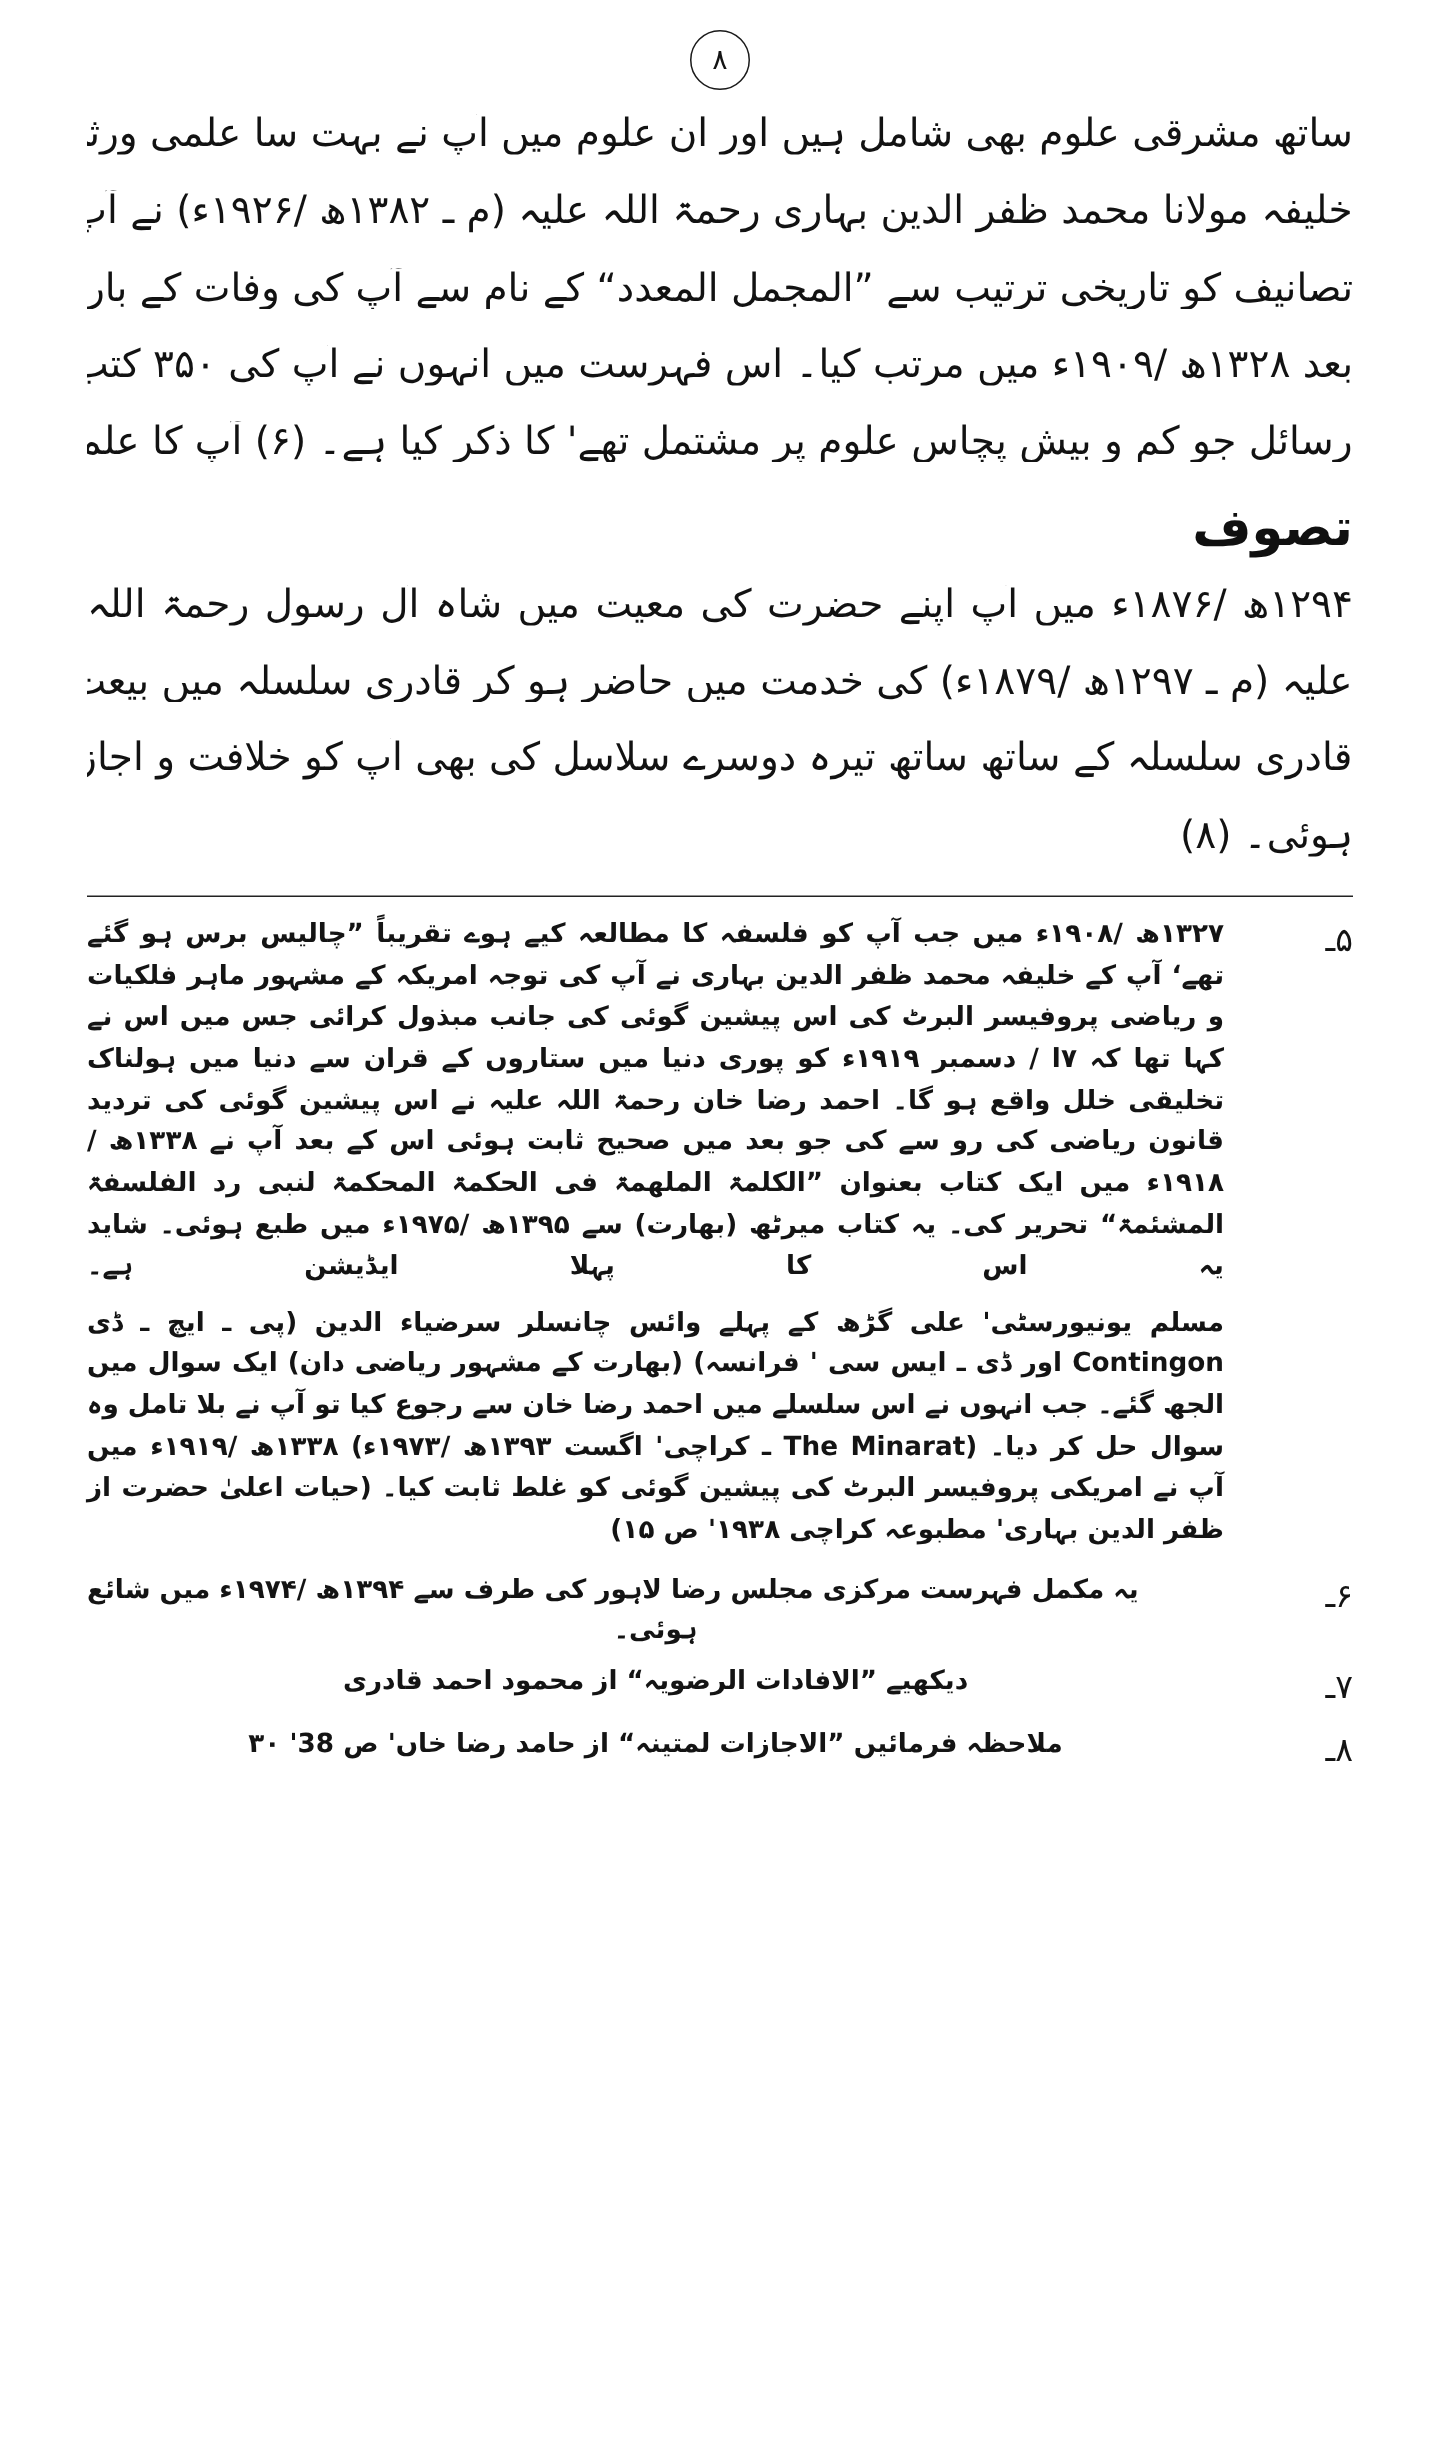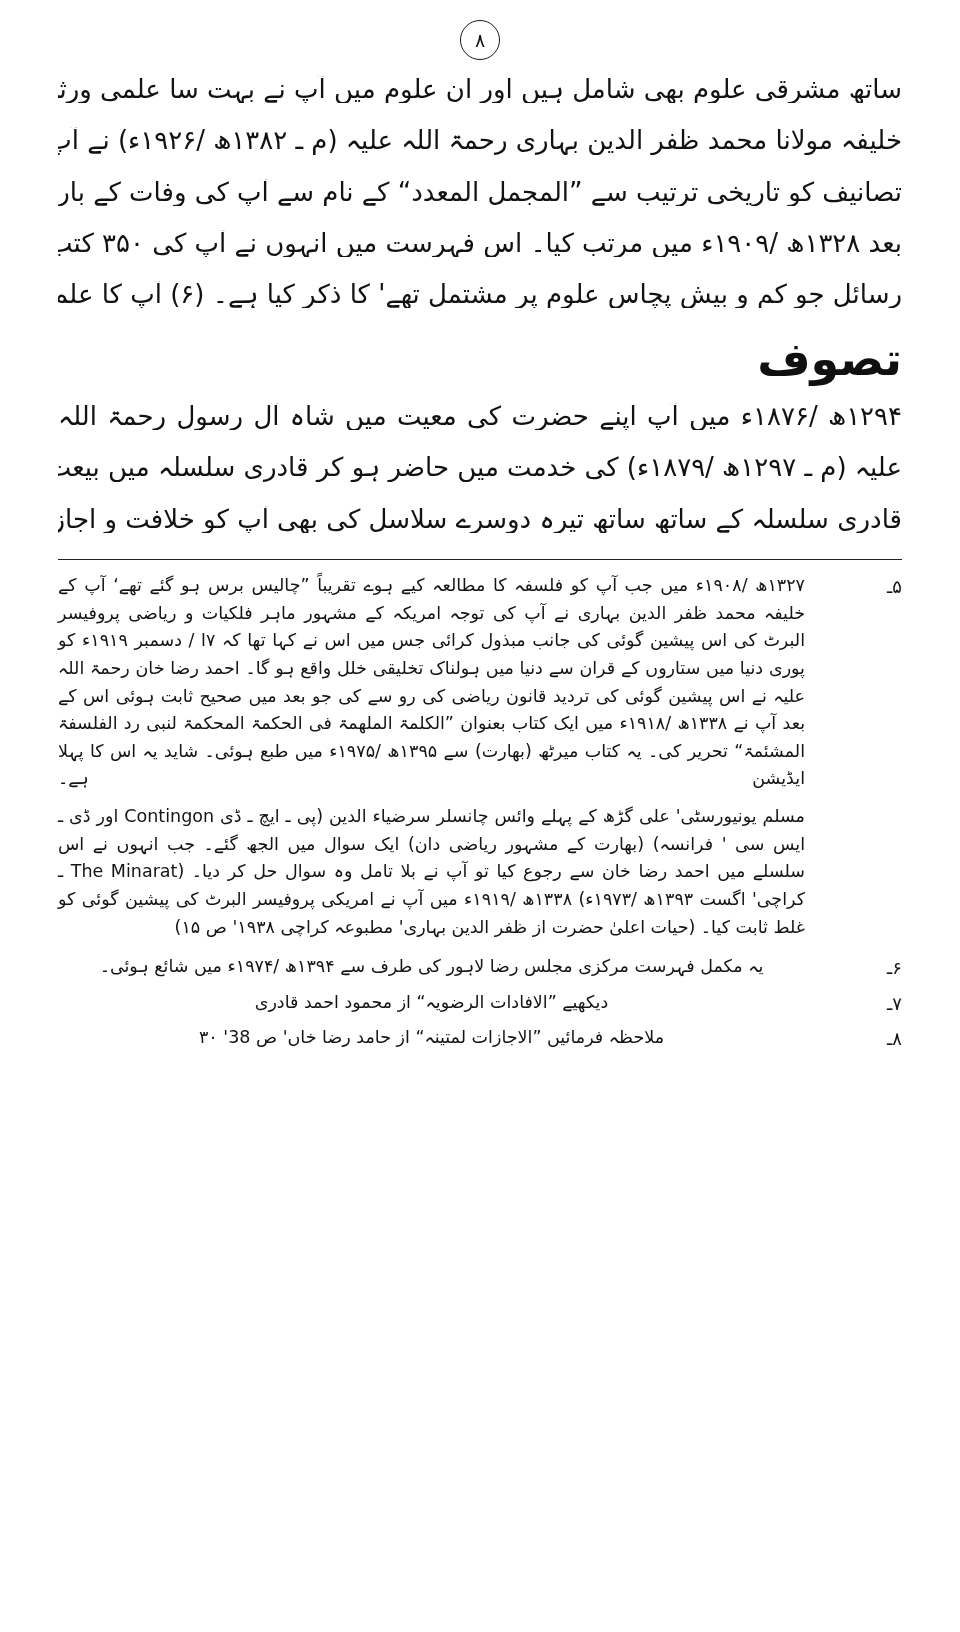--- a/index.html
+++ b/index.html
@@ -59,21 +59,21 @@
     letter-spacing: 0.2px;
     color: #121212;
     margin: 0 0 24px 0;
     white-space: nowrap;
     overflow: hidden;
   }
 
   
   .section-heading {
     direction: rtl;
-    font-size: 46px;
+    font-size: 34px;
     line-height: 1.1;
     margin: 26px 0 18px 0;
     color: #101010;
   }
 
   .body-line.short {
     text-align-last: right;
   }
 
   
@@ -95,33 +95,34 @@
     display: flex;
     flex-direction: row;
     align-items: flex-start;
     margin-bottom: 12px;
   }
   .fn-marker {
     flex: 0 0 76px;
     text-align: right;
     padding-left: 10px;
     padding-top: 1px;
-    font-size: 18px;
+    font-size: 22px;
     white-space: nowrap;
   }
   .fn-text {
     flex: 1 1 auto;
     text-align: justify;
     text-align-last: justify;
     direction: rtl;
   }
   .fn-text p {
-    margin: 0 11px 10px 0;
+    margin: 0 0 10px 0;
     text-align: justify;
     text-align-last: justify;
+    font-weight: bold;
   }
   .fn-text p:last-child {
     margin-bottom: 0;
     text-align-last: right;
   }
   .fn-short .fn-text {
     text-align: center;
     text-align-last: center;
   }
   .fn-short .fn-text p {
@@ -146,20 +147,21 @@
     <p class="body-line">بعد ۱۳۲۸ھ /۱۹۰۹ء میں مرتب کیا۔ اس فہرست میں انہوں نے آپ کی ۳۵۰ کتب اور</p>
     <p class="body-line">رسائل جو کم و بیش پچاس علوم پر مشتمل تھے' کا ذکر کیا ہے۔ (۶) آپ کا علم حقیقتاً ”ایک</p>
   </div>
 
   <h2 class="section-heading">تصوف</h2>
 
   <div class="body-block">
     <p class="body-line">۱۲۹۴ھ /۱۸۷۶ء میں آپ اپنے حضرت کی معیت میں شاہ آل رسول رحمۃ اللہ</p>
     <p class="body-line">علیہ (م ـ ۱۲۹۷ھ /۱۸۷۹ء) کی خدمت میں حاضر ہو کر قادری سلسلہ میں بیعت ہوئے اور</p>
     <p class="body-line">قادری سلسلہ کے ساتھ ساتھ تیرہ دوسرے سلاسل کی بھی آپ کو خلافت و اجازت عطا</p>
+    <p class="body-line short">ہوئی۔ (۸)</p>
   </div>
 
   <hr class="footnote-rule">
 
   <div class="footnotes">
 
     <div class="footnote">
       <div class="fn-marker">۵ـ</div>
       <div class="fn-text">
         <p>۱۳۲۷ھ /۱۹۰۸ء میں جب آپ کو فلسفہ کا مطالعہ کیے ہوے تقریباً ”چالیس برس ہو گئے تھے‘ آپ کے خلیفہ محمد ظفر الدین بہاری نے آپ کی توجہ امریکہ کے مشہور ماہر فلکیات و ریاضی پروفیسر البرٹ کی اس پیشین گوئی کی جانب مبذول کرائی جس میں اس نے کہا تھا کہ ۷ا / دسمبر ۱۹۱۹ء کو پوری دنیا میں ستاروں کے قران سے دنیا میں ہولناک تخلیقی خلل واقع ہو گا۔ احمد رضا خان رحمۃ اللہ علیہ نے اس پیشین گوئی کی تردید قانون ریاضی کی رو سے کی جو بعد میں صحیح ثابت ہوئی اس کے بعد آپ نے ۱۳۳۸ھ /۱۹۱۸ء میں ایک کتاب بعنوان ”الکلمۃ الملھمۃ فی الحکمۃ المحکمۃ لنبی رد الفلسفۃ المشئمۃ“ تحریر کی۔ یہ کتاب میرٹھ (بھارت) سے ۱۳۹۵ھ /۱۹۷۵ء میں طبع ہوئی۔ شاید یہ اس کا پہلا ایڈیشن ہے۔</p>

